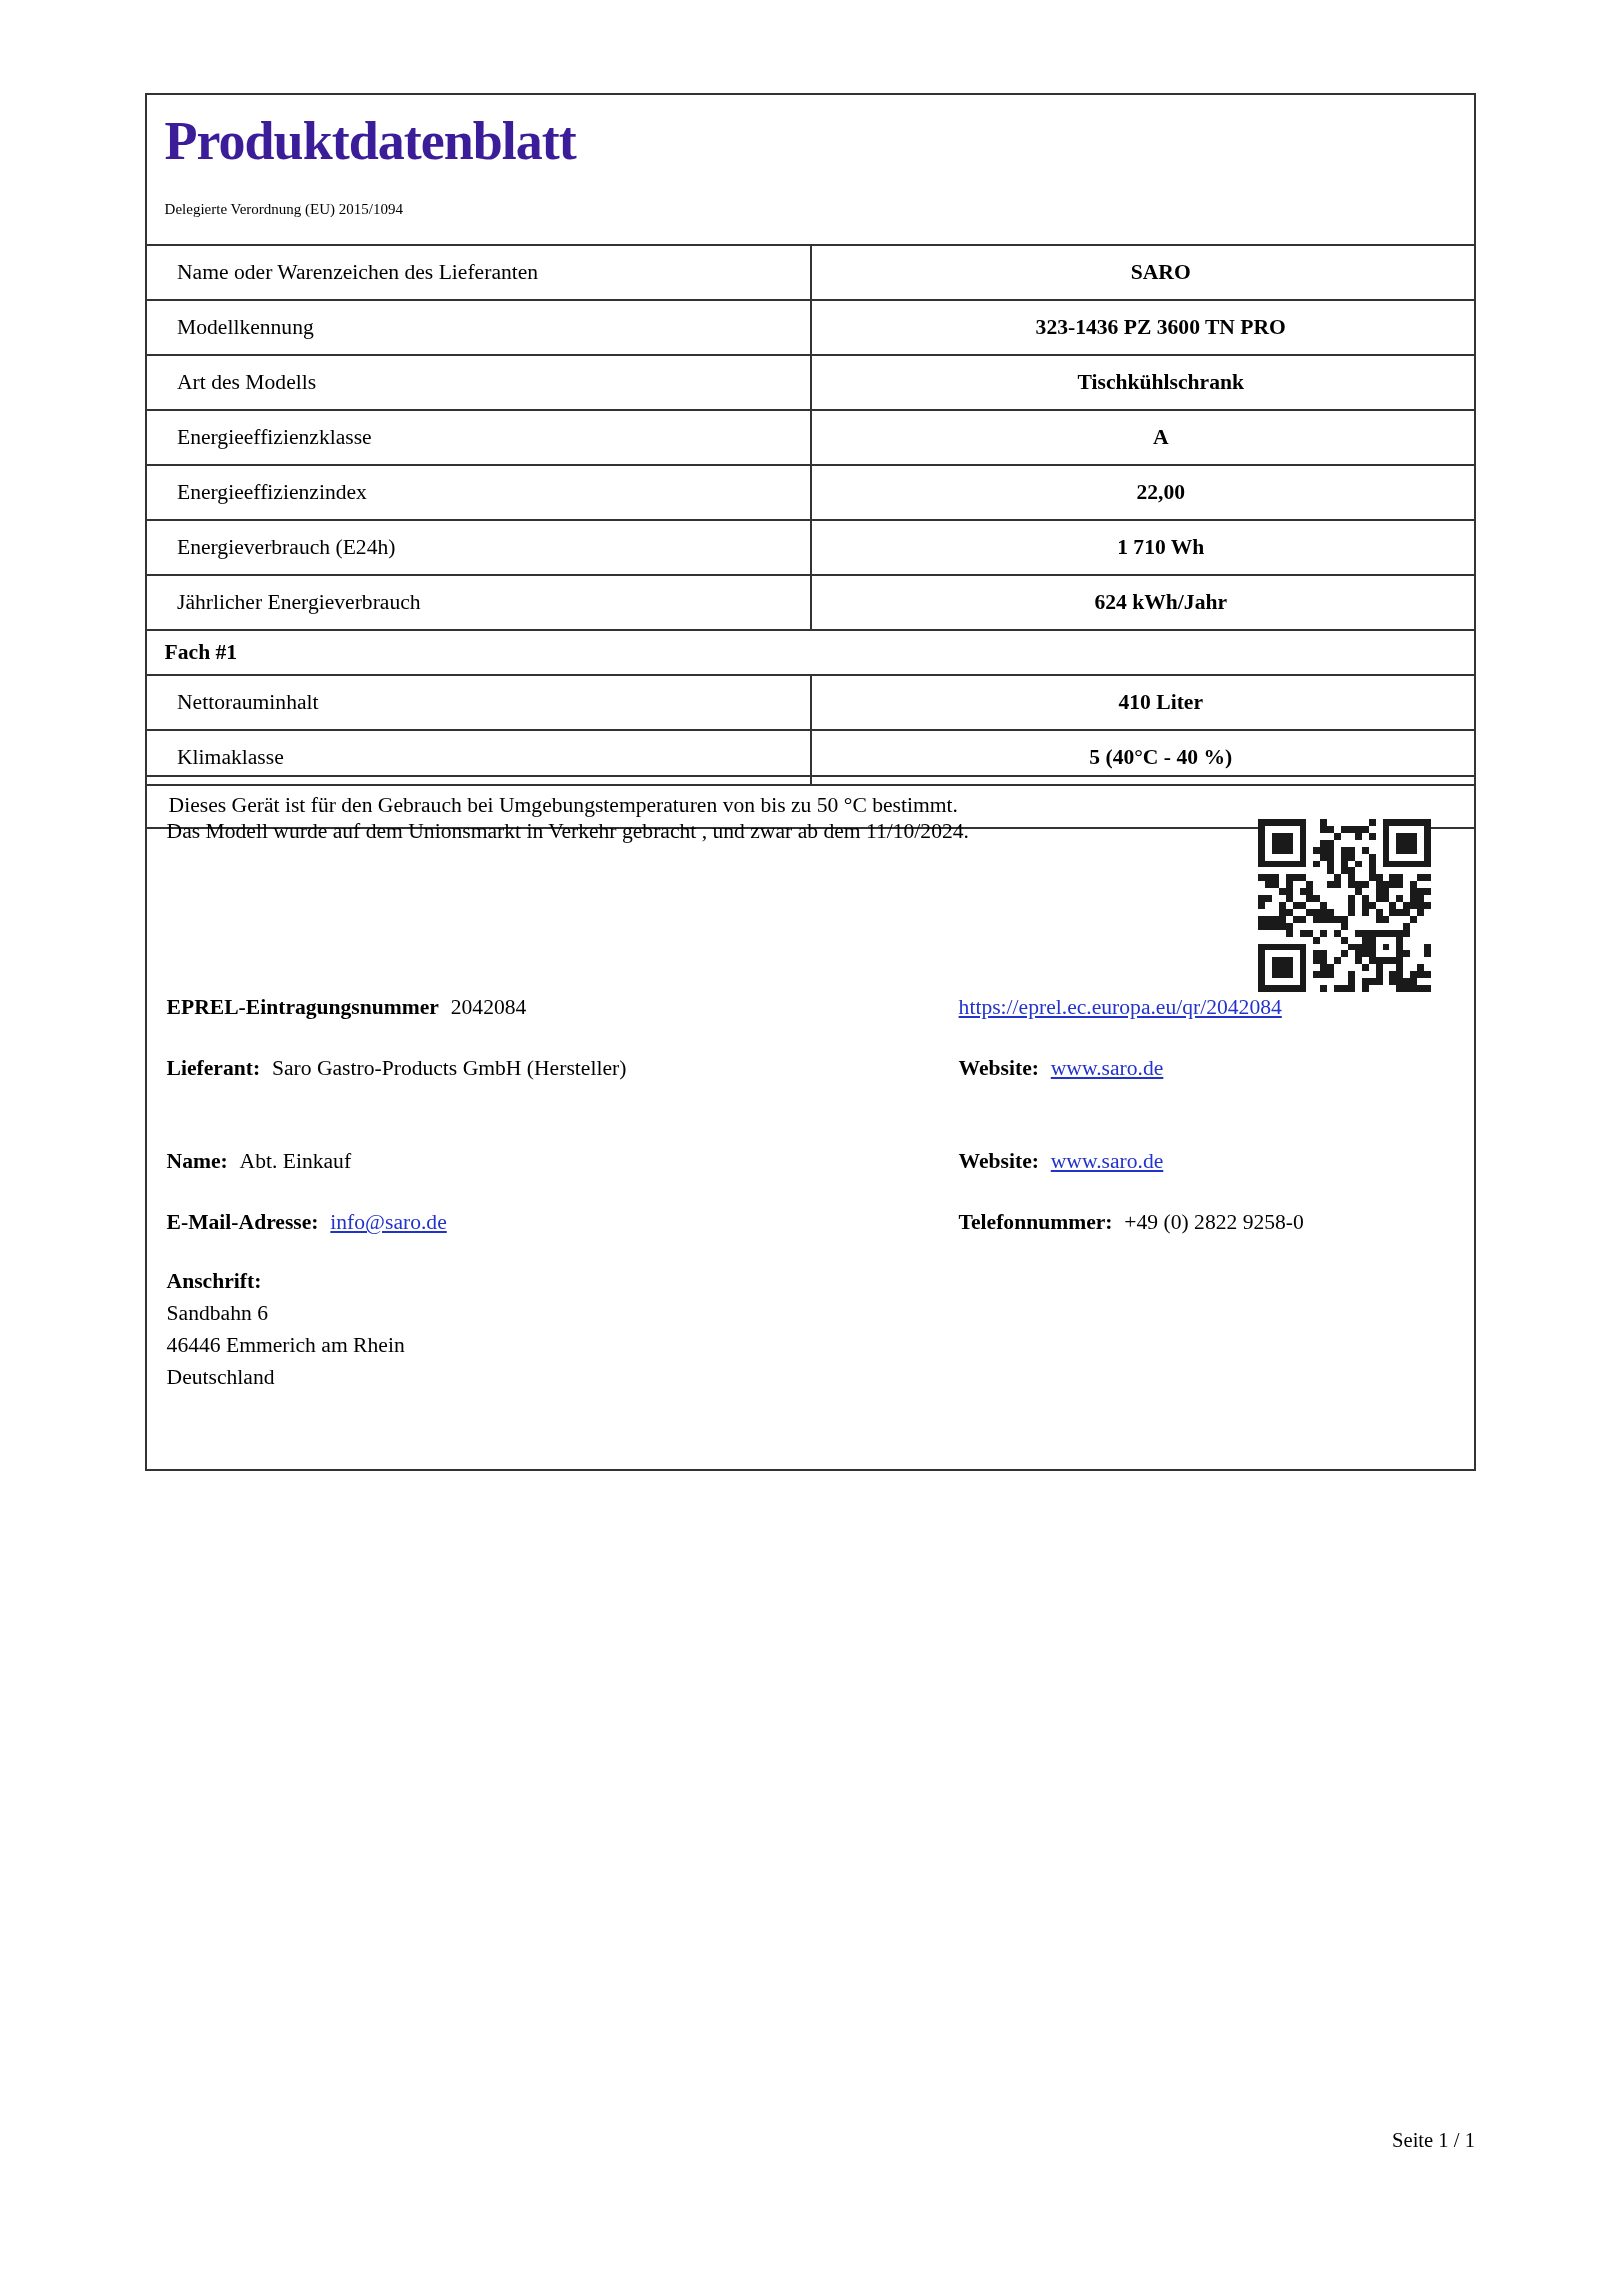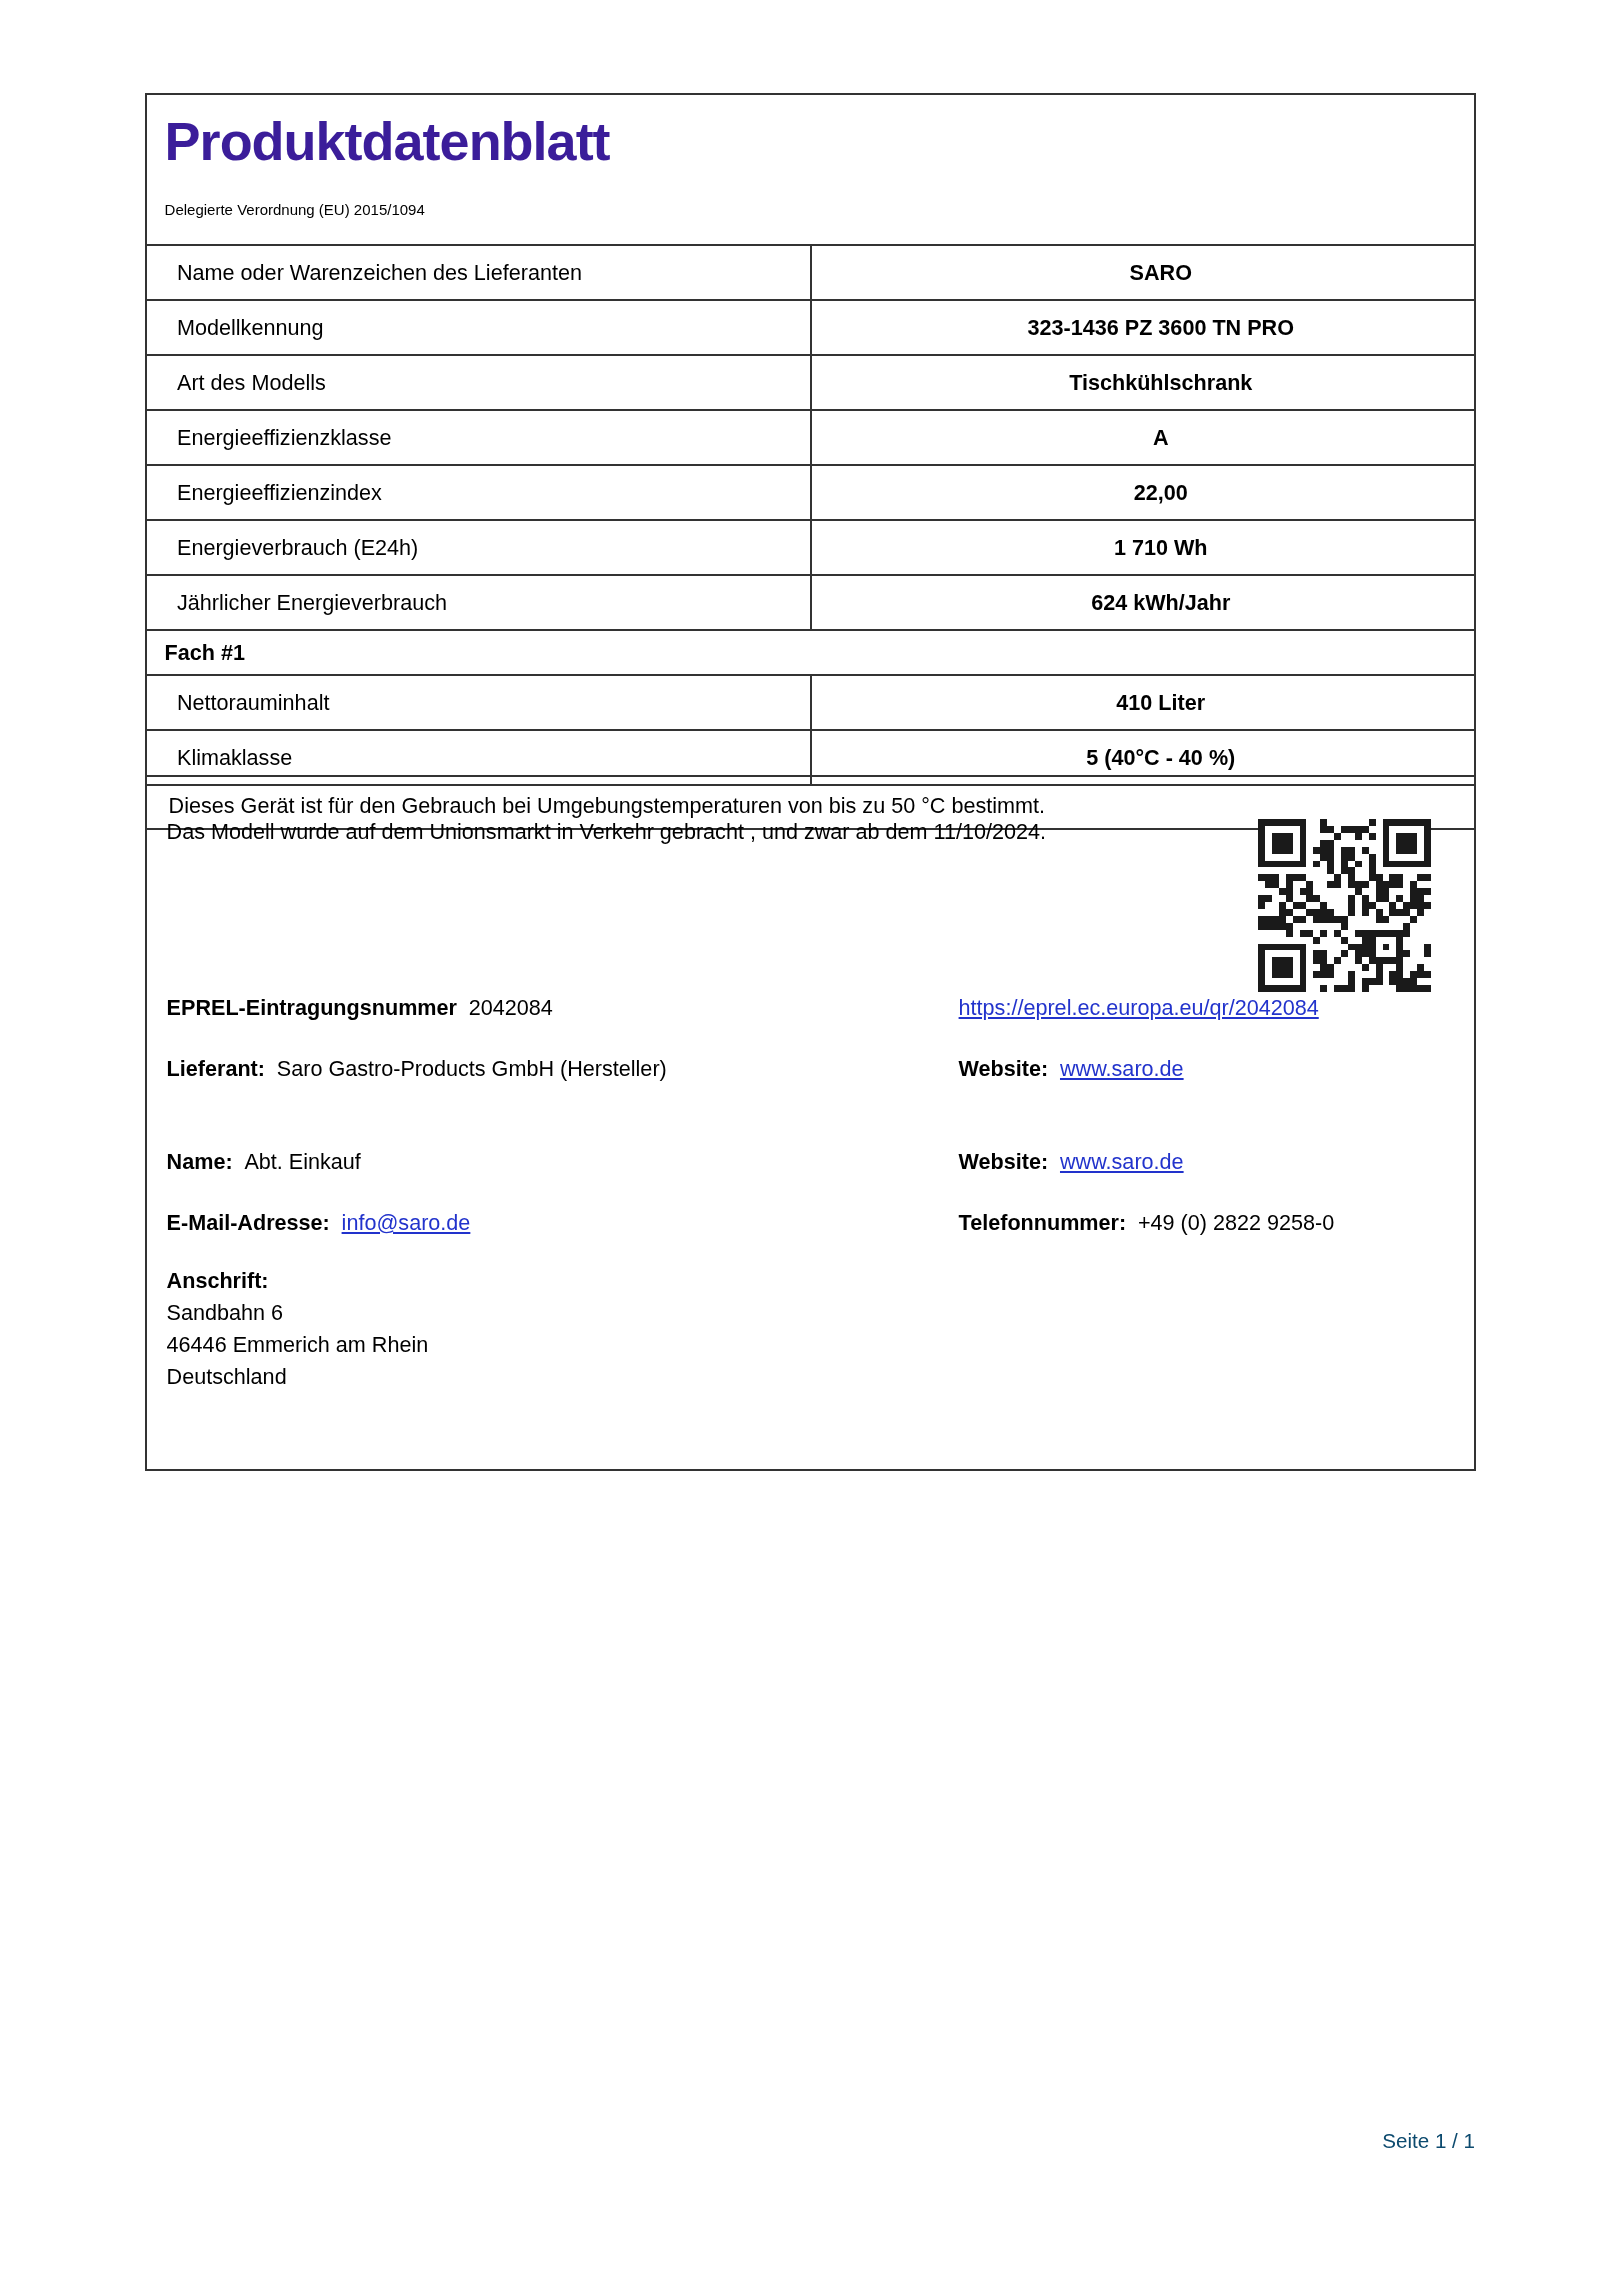--- a/index.html
+++ b/index.html
@@ -6,21 +6,21 @@
     --accent:#3b1d9a;
     --link:#2233cc;
     --border:#333333;
   }
   *{box-sizing:border-box;}
   html,body{margin:0;padding:0;background:#ffffff;}
   .page{
     position:relative;
     width:1621px;height:2293px;
     background:#ffffff;
-    font-family:Liberation Sans, sans-serif;
+    font-family:Liberation Serif, serif;
     color:#000;
     overflow:hidden;
   }
   
   .sheet-table{
     position:absolute;left:145px;top:93px;width:1331px;
     border-collapse:collapse;table-layout:fixed;
   }
   .sheet-table td{
     border:2px solid var(--border);
@@ -55,21 +55,21 @@
   .crow .cleft{width:61.5%;}
   .crow .cright{width:38.5%;}
   .crow b{font-weight:bold;}
   .gap{display:inline-block;width:11.8px;}
   a{color:var(--link);text-decoration:underline;}
   .addr-line{line-height:32px;}
   .addr-block{margin-top:29px;}
   
   .footer{
     position:absolute;top:2129px;right:146px;
-    font-size:20.6px;color:#0c4a6e;
+    font-size:20.6px;color:#000000;
   }
 </style>
 </head>
 <body>
 
 <div class="page">
 
   <table class="sheet-table">
     <tbody>
         <tr>

